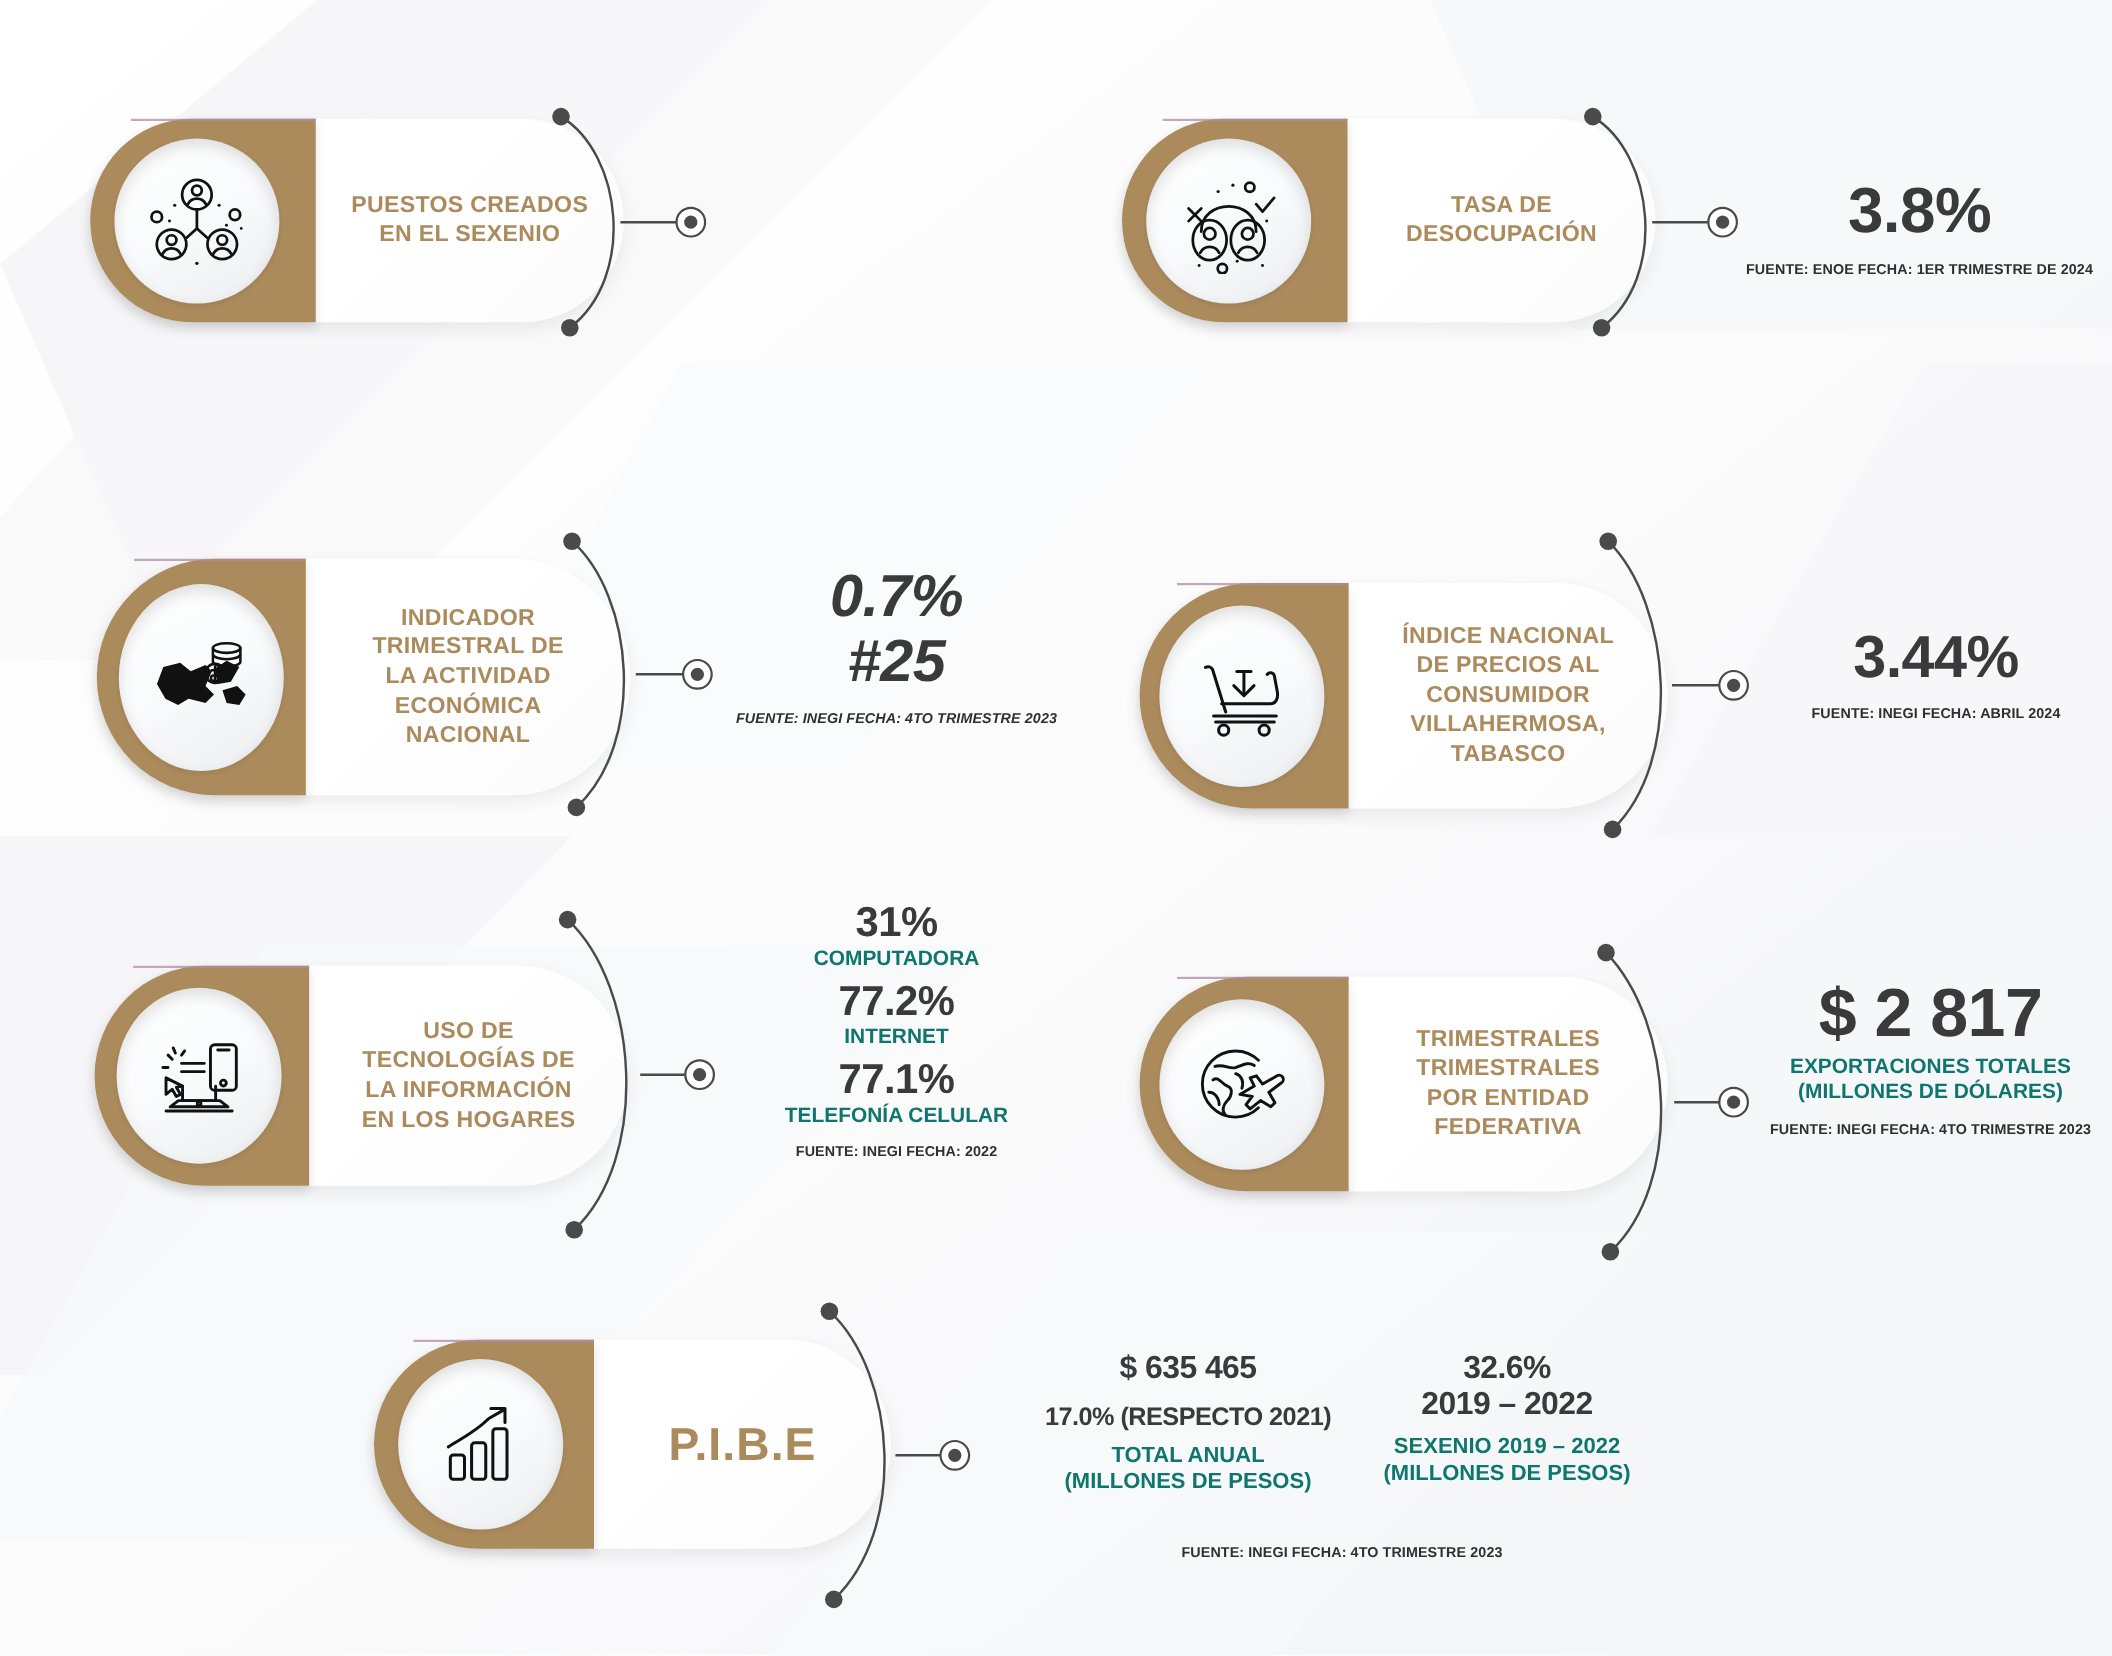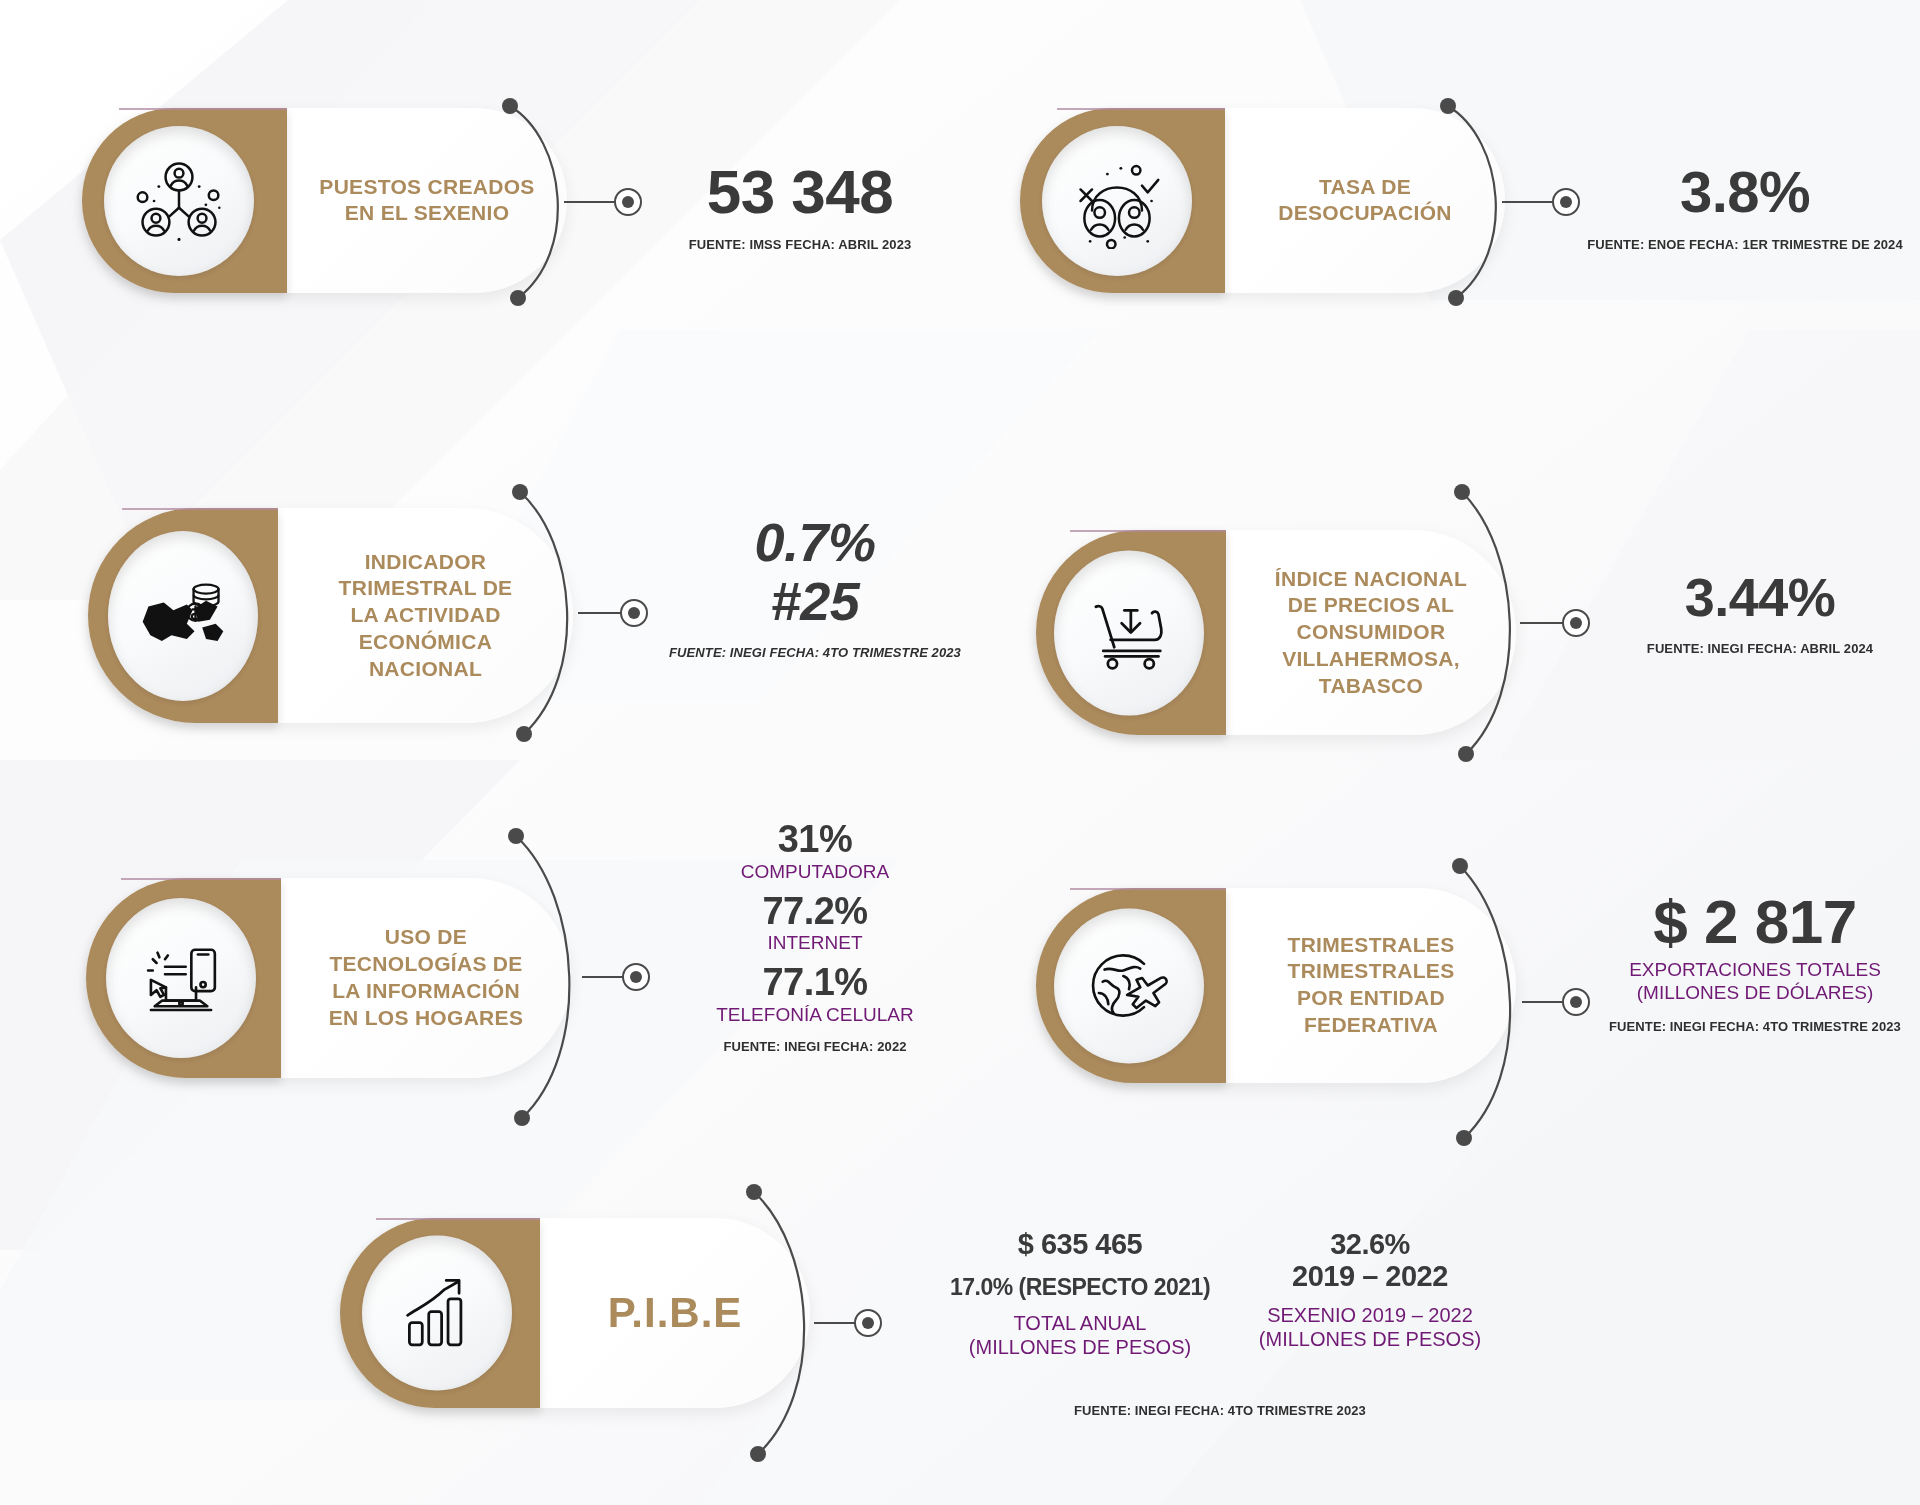--- a/index.html
+++ b/index.html
@@ -57,21 +57,21 @@
   .connector{ position:absolute; z-index:3; overflow:visible; }
   .conn-arc{ fill:none; stroke:#4a4a4a; stroke-width:2.2; }
   .conn-line{ stroke:#4a4a4a; stroke-width:2.2; }
   .conn-dot{ fill:#4a4a4a; }
   .bull-outer{ fill:#ffffff; stroke:#4a4a4a; stroke-width:2; }
   .bull-inner{ fill:#4a4a4a; }
 
   
   .values{ position:absolute; z-index:3; text-align:center; }
   .big{ color:#3a3a3a; font-weight:bold; letter-spacing:-.5px; line-height:1.02; }
-  .sub-gold{ color:#701a75; font-weight:normal; line-height:1.2; }
+  .sub-gold{ color:#0f766e; font-weight:bold; line-height:1.2; }
   .src{ color:#2f2f2f; font-weight:bold; letter-spacing:.1px; }
 
   .vcol{ display:inline-block; vertical-align:top; text-align:center; }
 </style>
 </head>
 <body>
 
 <svg id="bg-texture" width="1920" height="1505" viewBox="0 0 1920 1505">
   <defs>
     <linearGradient id="bgg" x1="0" y1="0" x2="1" y2="1">
@@ -133,24 +133,20 @@
 
   <svg class="connector" style="left:488px; top:92px;" width="200" height="220" viewBox="0 0 200 220">
     <path class="conn-arc" d="M22 14 C 78 48, 90 160, 30 206"></path>
     <circle class="conn-dot" cx="22" cy="14" r="8"></circle>
     <circle class="conn-dot" cx="30" cy="206" r="8"></circle>
     <line class="conn-line" x1="76" y1="110" x2="128" y2="110"></line>
     <circle class="bull-outer" cx="140" cy="110" r="13"></circle>
     <circle class="bull-inner" cx="140" cy="110" r="6"></circle>
   </svg>
 
-  <div class="values" style="left:650px; top:160px; width:300px;">
-    <div class="big" style="font-size:62px;">53 348</div>
-    <div class="src" style="font-size:13px; margin-top:14px;">FUENTE: IMSS      FECHA: ABRIL 2023</div>
-  </div>
 
   <div class="card" style="left:1020px; top:108px; width:485px; height:185px;">
     <div class="pill" style="width:485px;"></div>
     <div class="goldblock" style="width:205px;"></div>
     <div class="iconwell" style="left:22px; width:150px; height:150px;">
       <svg width="96" height="96" viewBox="0 0 100 100">
         <g fill="none" stroke="#111" stroke-width="2.6" stroke-linecap="round" stroke-linejoin="round">
           <path d="M24 60 C 24 28, 76 28, 76 60"></path>
           <ellipse cx="32" cy="68" rx="16" ry="19"></ellipse>
           <circle cx="32" cy="62" r="5.5"></circle>

